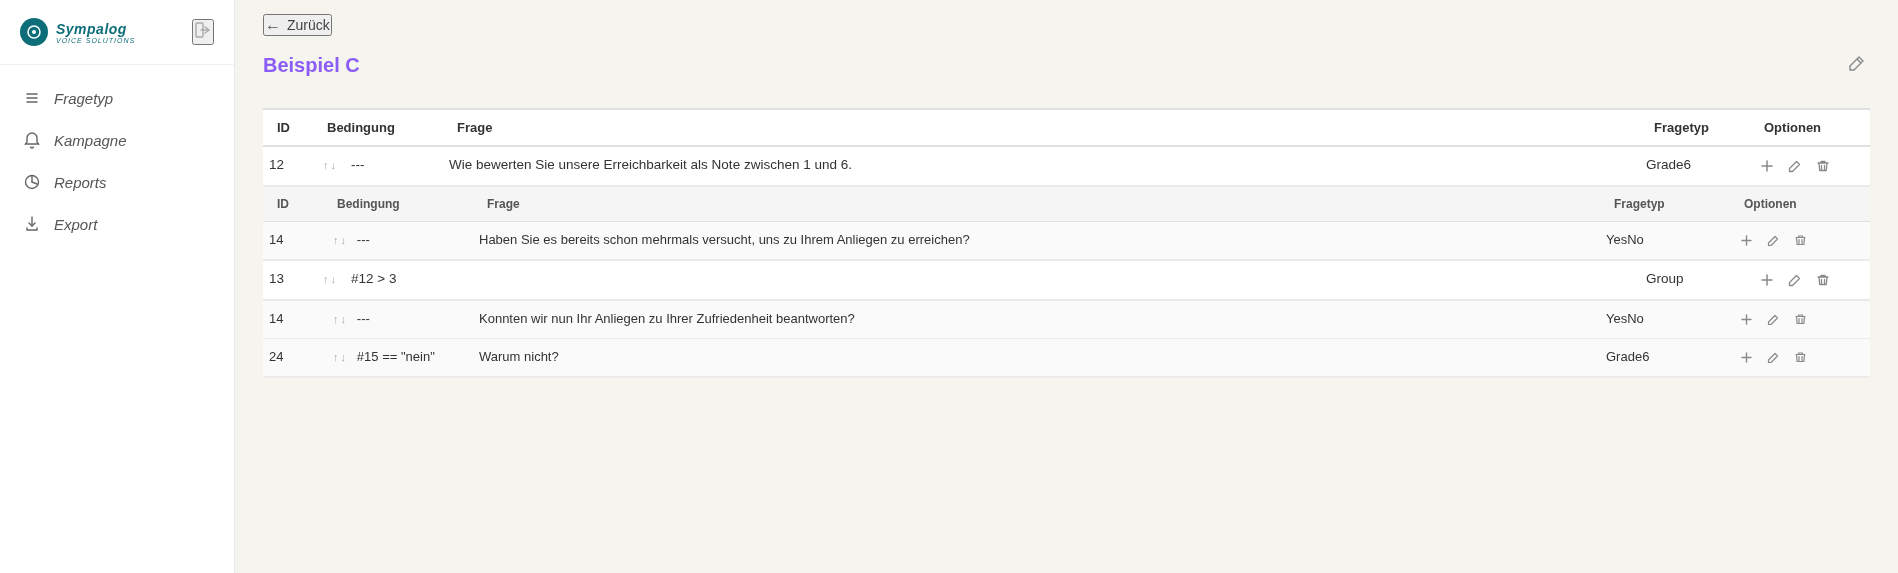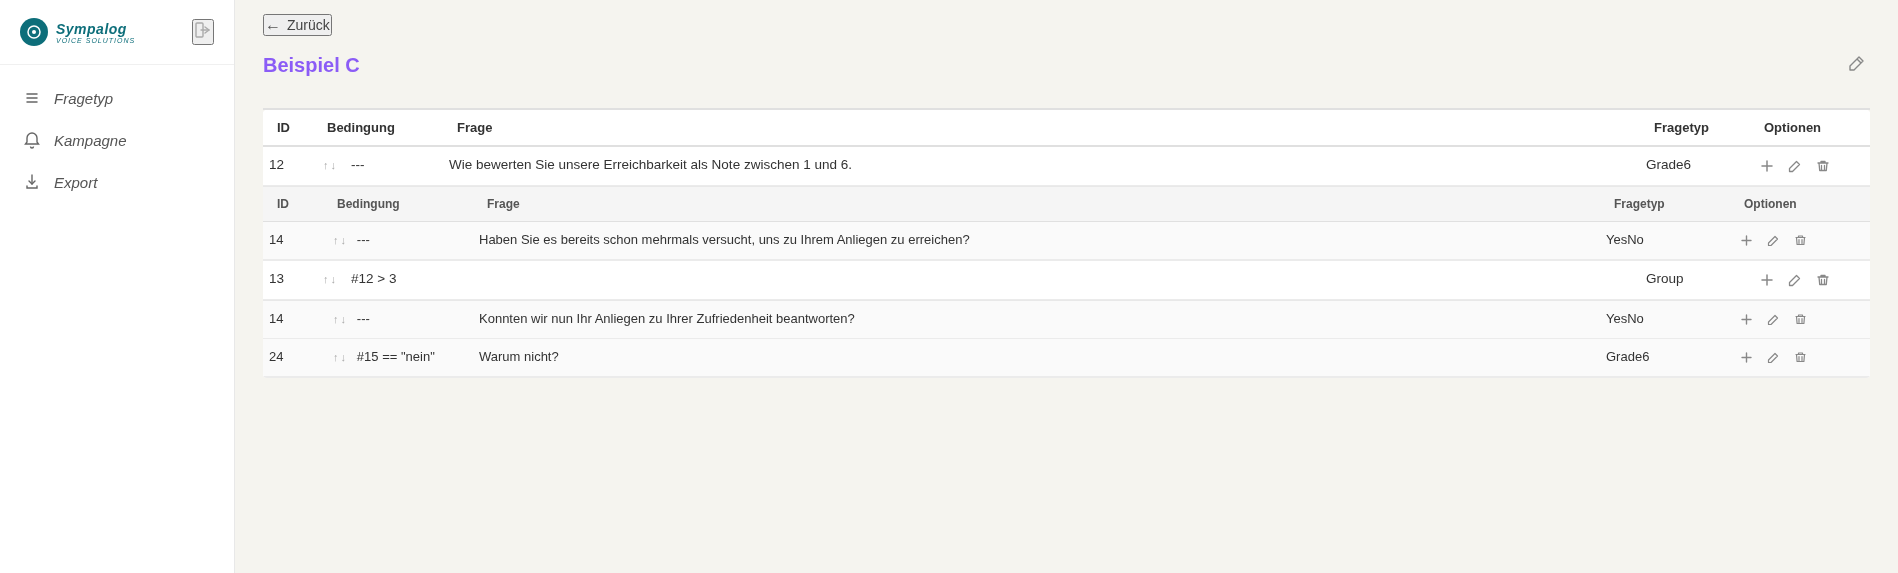--- a/index.html
+++ b/index.html
@@ -265,20 +265,30 @@
       <span class="nav-icon">
         <svg width="18" height="18" viewBox="0 0 18 18" fill="none">
           <path d="M9 2a5 5 0 00-5 5v4l-1.5 2h13L14 11V7a5 5 0 00-5-5z" stroke="#666" stroke-width="1.4"></path>
           <path d="M7.5 15.5a1.5 1.5 0 003 0" stroke="#666" stroke-width="1.4"></path>
         </svg>
       </span>
       <span>Kampagne</span>
     </div>
 
 
+    <div class="nav-item">
+      <span class="nav-icon">
+        <svg width="18" height="18" viewBox="0 0 18 18" fill="none">
+          <circle cx="9" cy="9" r="6.5" stroke="#666" stroke-width="1.4"></circle>
+          <path d="M9 9L9 3" stroke="#666" stroke-width="1.4" stroke-linecap="round"></path>
+          <path d="M9 9L14 11" stroke="#666" stroke-width="1.4" stroke-linecap="round"></path>
+        </svg>
+      </span>
+      <span>Reports</span>
+    </div>
 
     <div class="nav-item">
       <span class="nav-icon">
         <svg width="18" height="18" viewBox="0 0 18 18" fill="none">
           <path d="M4 13v2h10v-2" stroke="#666" stroke-width="1.4" stroke-linecap="round"></path>
           <path d="M9 2v9" stroke="#666" stroke-width="1.4" stroke-linecap="round"></path>
           <path d="M6 8l3 3 3-3" stroke="#666" stroke-width="1.4" stroke-linecap="round" stroke-linejoin="round"></path>
         </svg>
       </span>
       <span>Export</span>

